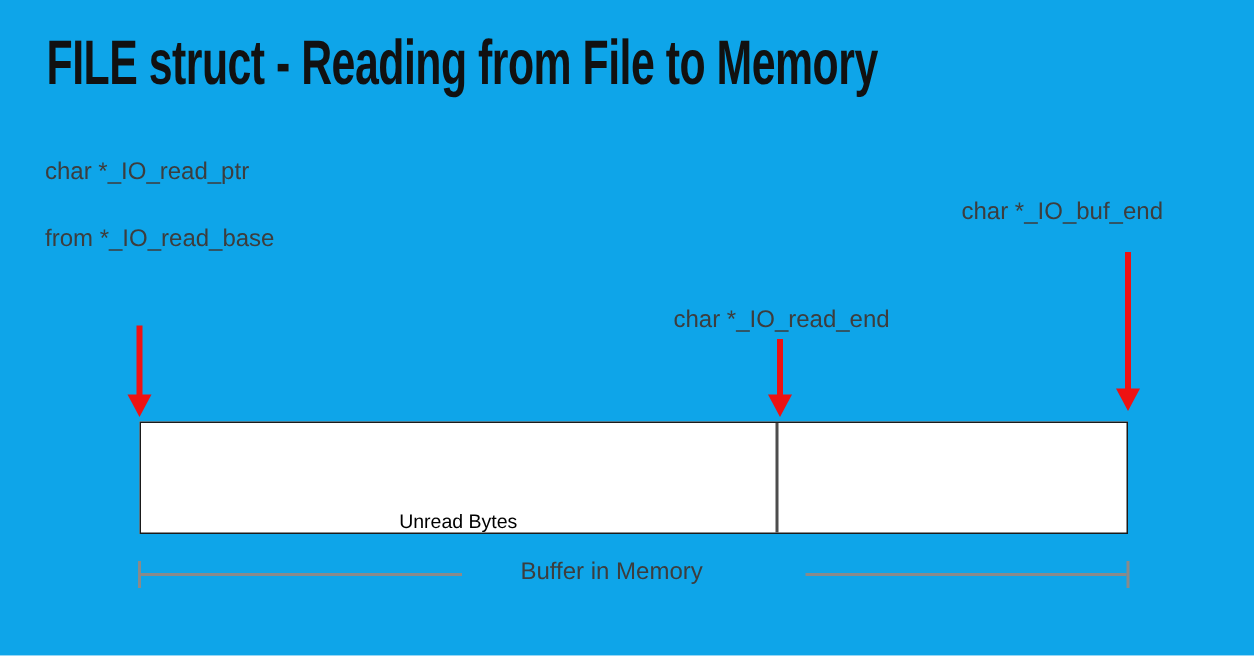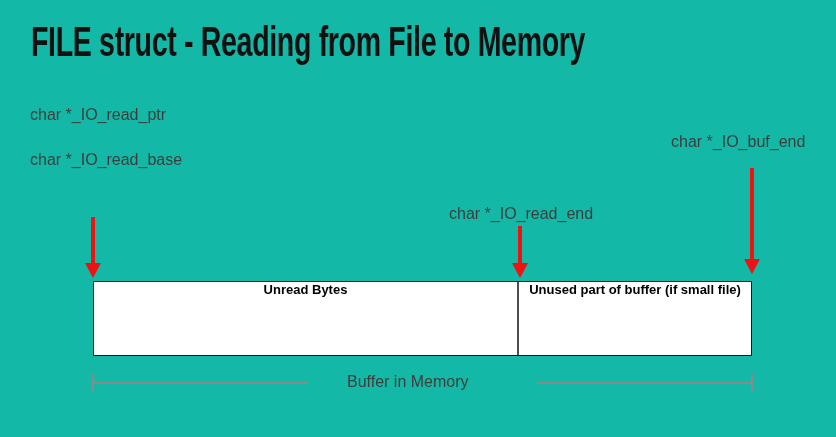--- a/index.html
+++ b/index.html
@@ -4,21 +4,21 @@
 <style>
   html, body {
     margin: 0;
     padding: 0;
     background: #ffffff;
   }
   .canvas {
     position: relative;
     width: 836px;
     height: 437px;
-    background: #14b8a6;
+    background: #0ea5e9;
     overflow: hidden;
     font-family: "Liberation Sans", sans-serif;
   }
 
   
   .title {
     position: absolute;
     left: 31px;
     top: 18px;
     font-size: 42px;
@@ -35,21 +35,21 @@
     position: absolute;
     font-size: 16px;
     line-height: 19px;
     color: #3d3d3d;
     white-space: nowrap;
   }
   .lbl-read-ptr  { left: 30px; top: 105px; }
   .lbl-read-base { left: 30px; top: 150px; }
   .lbl-buf-base  { left: 30px; top: 189px; }
   .lbl-read-end  { left: 449px; top: 204px; text-align: center; }
-  .lbl-buf-end   { left: 671px; top: 132px; }
+  .lbl-buf-end   { left: 641px; top: 132px; }
 
   
   .arrow {
     position: absolute;
     width: 16px;
   }
   .arrow .shaft {
     position: absolute;
     left: 6px;
     top: 0;
@@ -80,26 +80,25 @@
     top: 281px;
     width: 659px;
     height: 75px;
     border: 1px solid #1a1a1a;
     box-sizing: border-box;
     display: flex;
     background: #ffffff;
   }
   .cell {
     display: flex;
-    align-items: flex-start;
+    align-items: flex-end;
     justify-content: center;
     font-size: 13px;
     color: #000000;
     white-space: nowrap;
-    font-weight: bold;
   }
   .cell-unread {
     width: 425px;
     border-right: 2px solid #4d4d4d;
     box-sizing: border-box;
   }
   .cell-unused {
     flex: 1;
   }
 
@@ -125,21 +124,21 @@
   }
 </style>
 </head>
 <body>
 
 <div class="canvas">
 
   <div class="title">FILE struct - Reading from File to Memory</div>
 
   <div class="ptr-label lbl-read-ptr">char *_IO_read_ptr</div>
-  <div class="ptr-label lbl-read-base">char *_IO_read_base</div>
+  <div class="ptr-label lbl-read-base">from *_IO_read_base</div>
 
   <div class="ptr-label lbl-read-end">char *_IO_read_end</div>
   <div class="ptr-label lbl-buf-end">char *_IO_buf_end</div>
 
   <div class="arrow arrow-buf-base">
     <div class="shaft"></div>
     <div class="head"></div>
   </div>
   <div class="arrow arrow-read-end">
     <div class="shaft"></div>
@@ -147,23 +146,20 @@
   </div>
   <div class="arrow arrow-buf-end">
     <div class="shaft"></div>
     <div class="head"></div>
   </div>
 
   <div class="buffer-box">
     <div class="cell cell-unread">
       <span>Unread Bytes</span>
     </div>
-    <div class="cell cell-unused">
-      <span>Unused part of buffer (if small file)</span>
-    </div>
   </div>
 
   <div class="bracket-piece bracket-tick-left"></div>
   <div class="bracket-piece bracket-line-left"></div>
   <div class="buffer-caption">Buffer in Memory</div>
   <div class="bracket-piece bracket-line-right"></div>
   <div class="bracket-piece bracket-tick-right"></div>
 
 </div>
 

